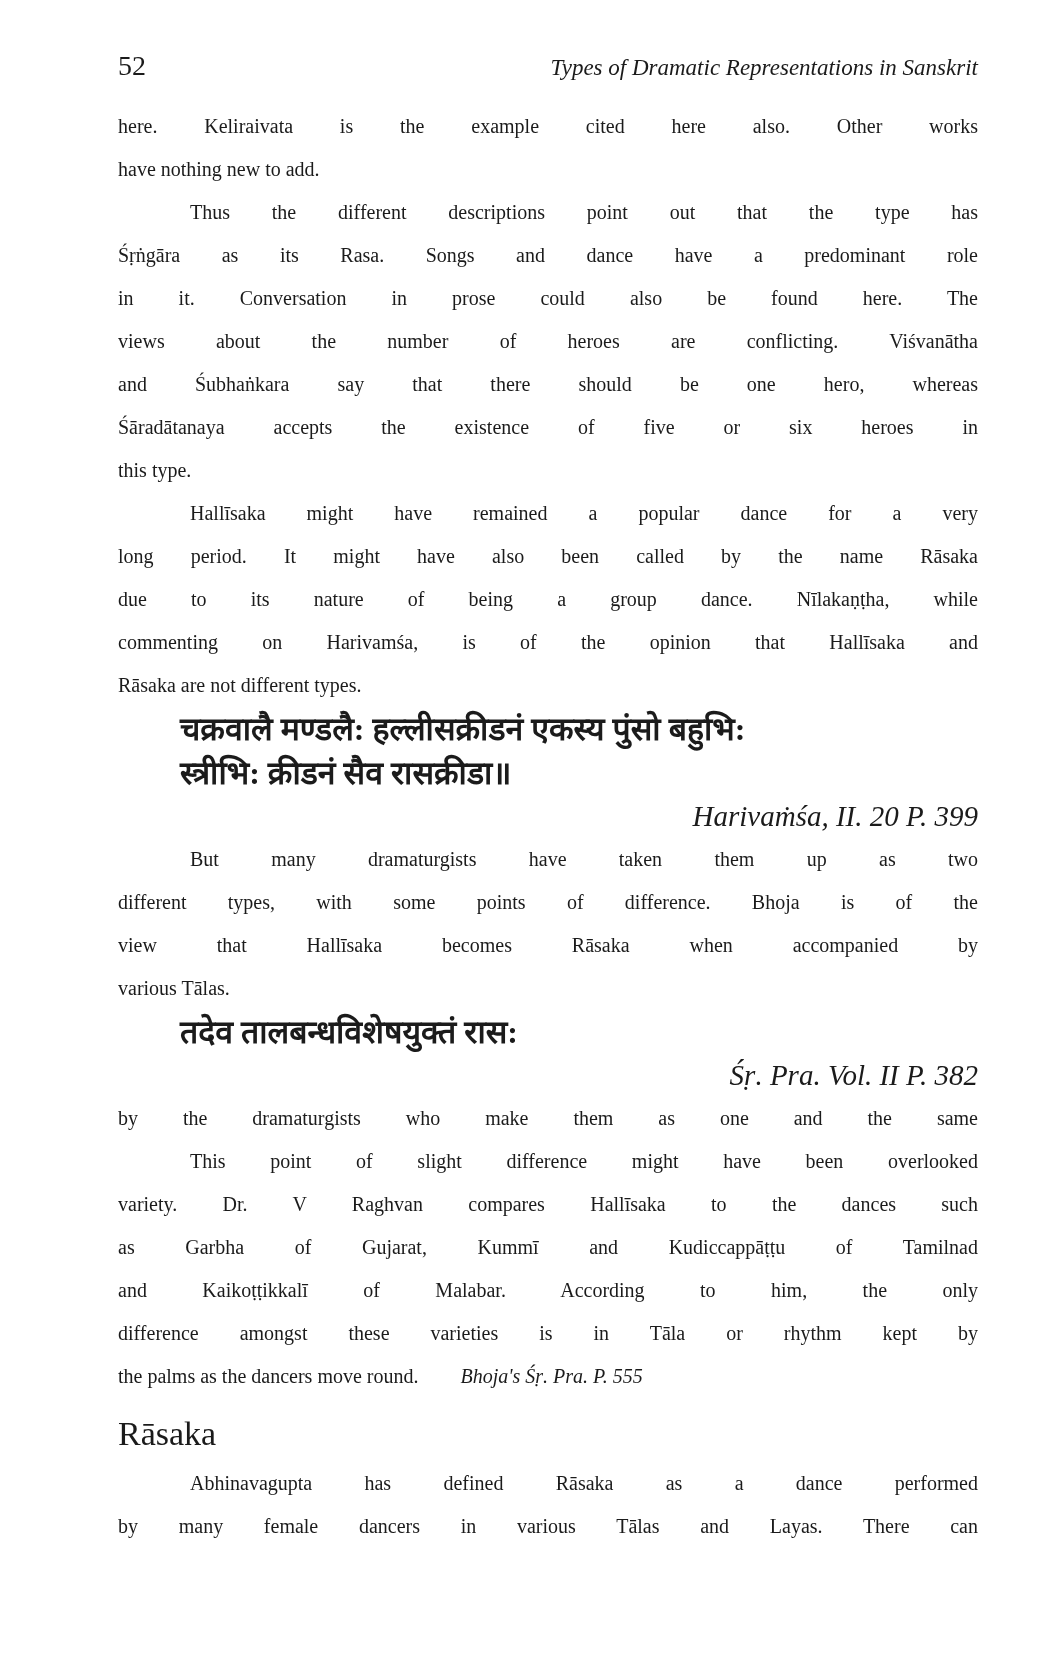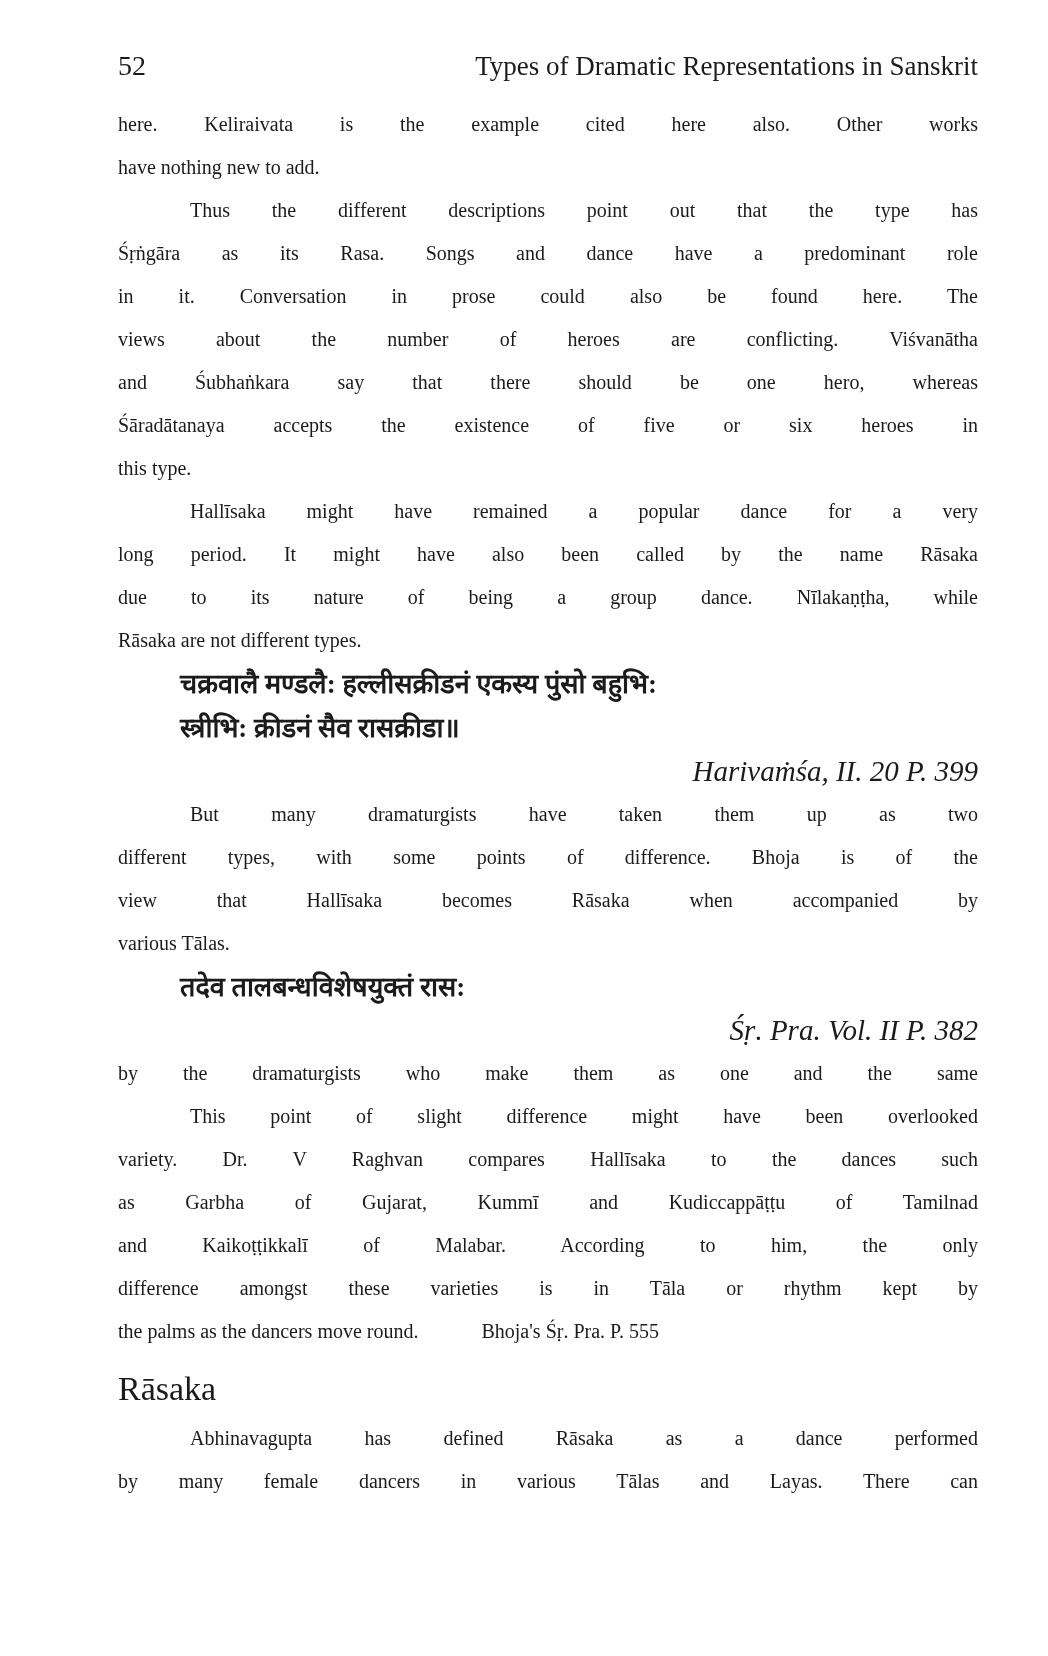--- a/index.html
+++ b/index.html
@@ -25,53 +25,55 @@
     display: flex;
     justify-content: space-between;
     align-items: baseline;
     margin-bottom: 21px;
   }
   .page-num {
     font-size: 28px;
     line-height: 32px;
   }
   .running-title {
-    font-size: 27px;
+    font-style: italic;
+    font-size: 23px;
     line-height: 32px;
   }
   .line {
     font-size: 20px;
     line-height: 43px;
     white-space: normal;
   }
   .just {
     text-align: justify;
     text-align-last: justify;
   }
   .indent {
     text-indent: 72px;
   }
   .verse-line {
-    font-size: 27px;
+    font-size: 32px;
     line-height: 44px;
     font-weight: 600;
     padding-left: 62px;
     font-family: "Liberation Serif", "DejaVu Sans", serif;
   }
   .citation {
     font-size: 29px;
     line-height: 43px;
     font-style: italic;
     text-align: right;
   }
   .split {
     line-height: 43px;
   }
   .split .ref {
-    margin-left: 63px;
+    margin-left: 42px;
+    font-style: italic;
   }
   .heading {
     font-size: 34px;
     font-weight: normal;
     line-height: 46px;
     padding-top: 13px;
     padding-bottom: 5px;
   }
 </style>
 </head>
@@ -88,20 +90,21 @@
       <div class="line just indent">Thus the different descriptions point out that the type has</div>
       <div class="line just">Śṛṅgāra as its Rasa. Songs and dance have a predominant role</div>
       <div class="line just">in it. Conversation in prose could also be found here. The</div>
       <div class="line just">views about the number of heroes are conflicting. Viśvanātha</div>
       <div class="line just">and Śubhaṅkara say that there should be one hero, whereas</div>
       <div class="line just">Śāradātanaya accepts the existence of five or six heroes in</div>
       <div class="line">this type.</div>
       <div class="line just indent">Hallīsaka might have remained a popular dance for a very</div>
       <div class="line just">long period. It might have also been called by the name Rāsaka</div>
       <div class="line just">due to its nature of being a group dance. Nīlakaṇṭha, while</div>
+      <div class="line just">commenting on Harivamśa, is of the opinion that Hallīsaka and</div>
       <div class="line">Rāsaka are not different types.</div>
       <div class="verse-line">चक्रवालै मण्डलै: हल्लीसक्रीडनं एकस्य पुंसो बहुभि:</div>
       <div class="verse-line">स्त्रीभि: क्रीडनं सैव रासक्रीडा॥</div>
       <div class="citation">Harivaṁśa, II. 20 P. 399</div>
       <div class="line just indent">But many dramaturgists have taken them up as two</div>
       <div class="line just">different types, with some points of difference. Bhoja is of the</div>
       <div class="line just">view that Hallīsaka becomes Rāsaka when accompanied by</div>
       <div class="line">various Tālas.</div>
       <div class="verse-line">तदेव तालबन्धविशेषयुक्तं रास:</div>
       <div class="citation">Śṛ. Pra. Vol. II P. 382</div>

